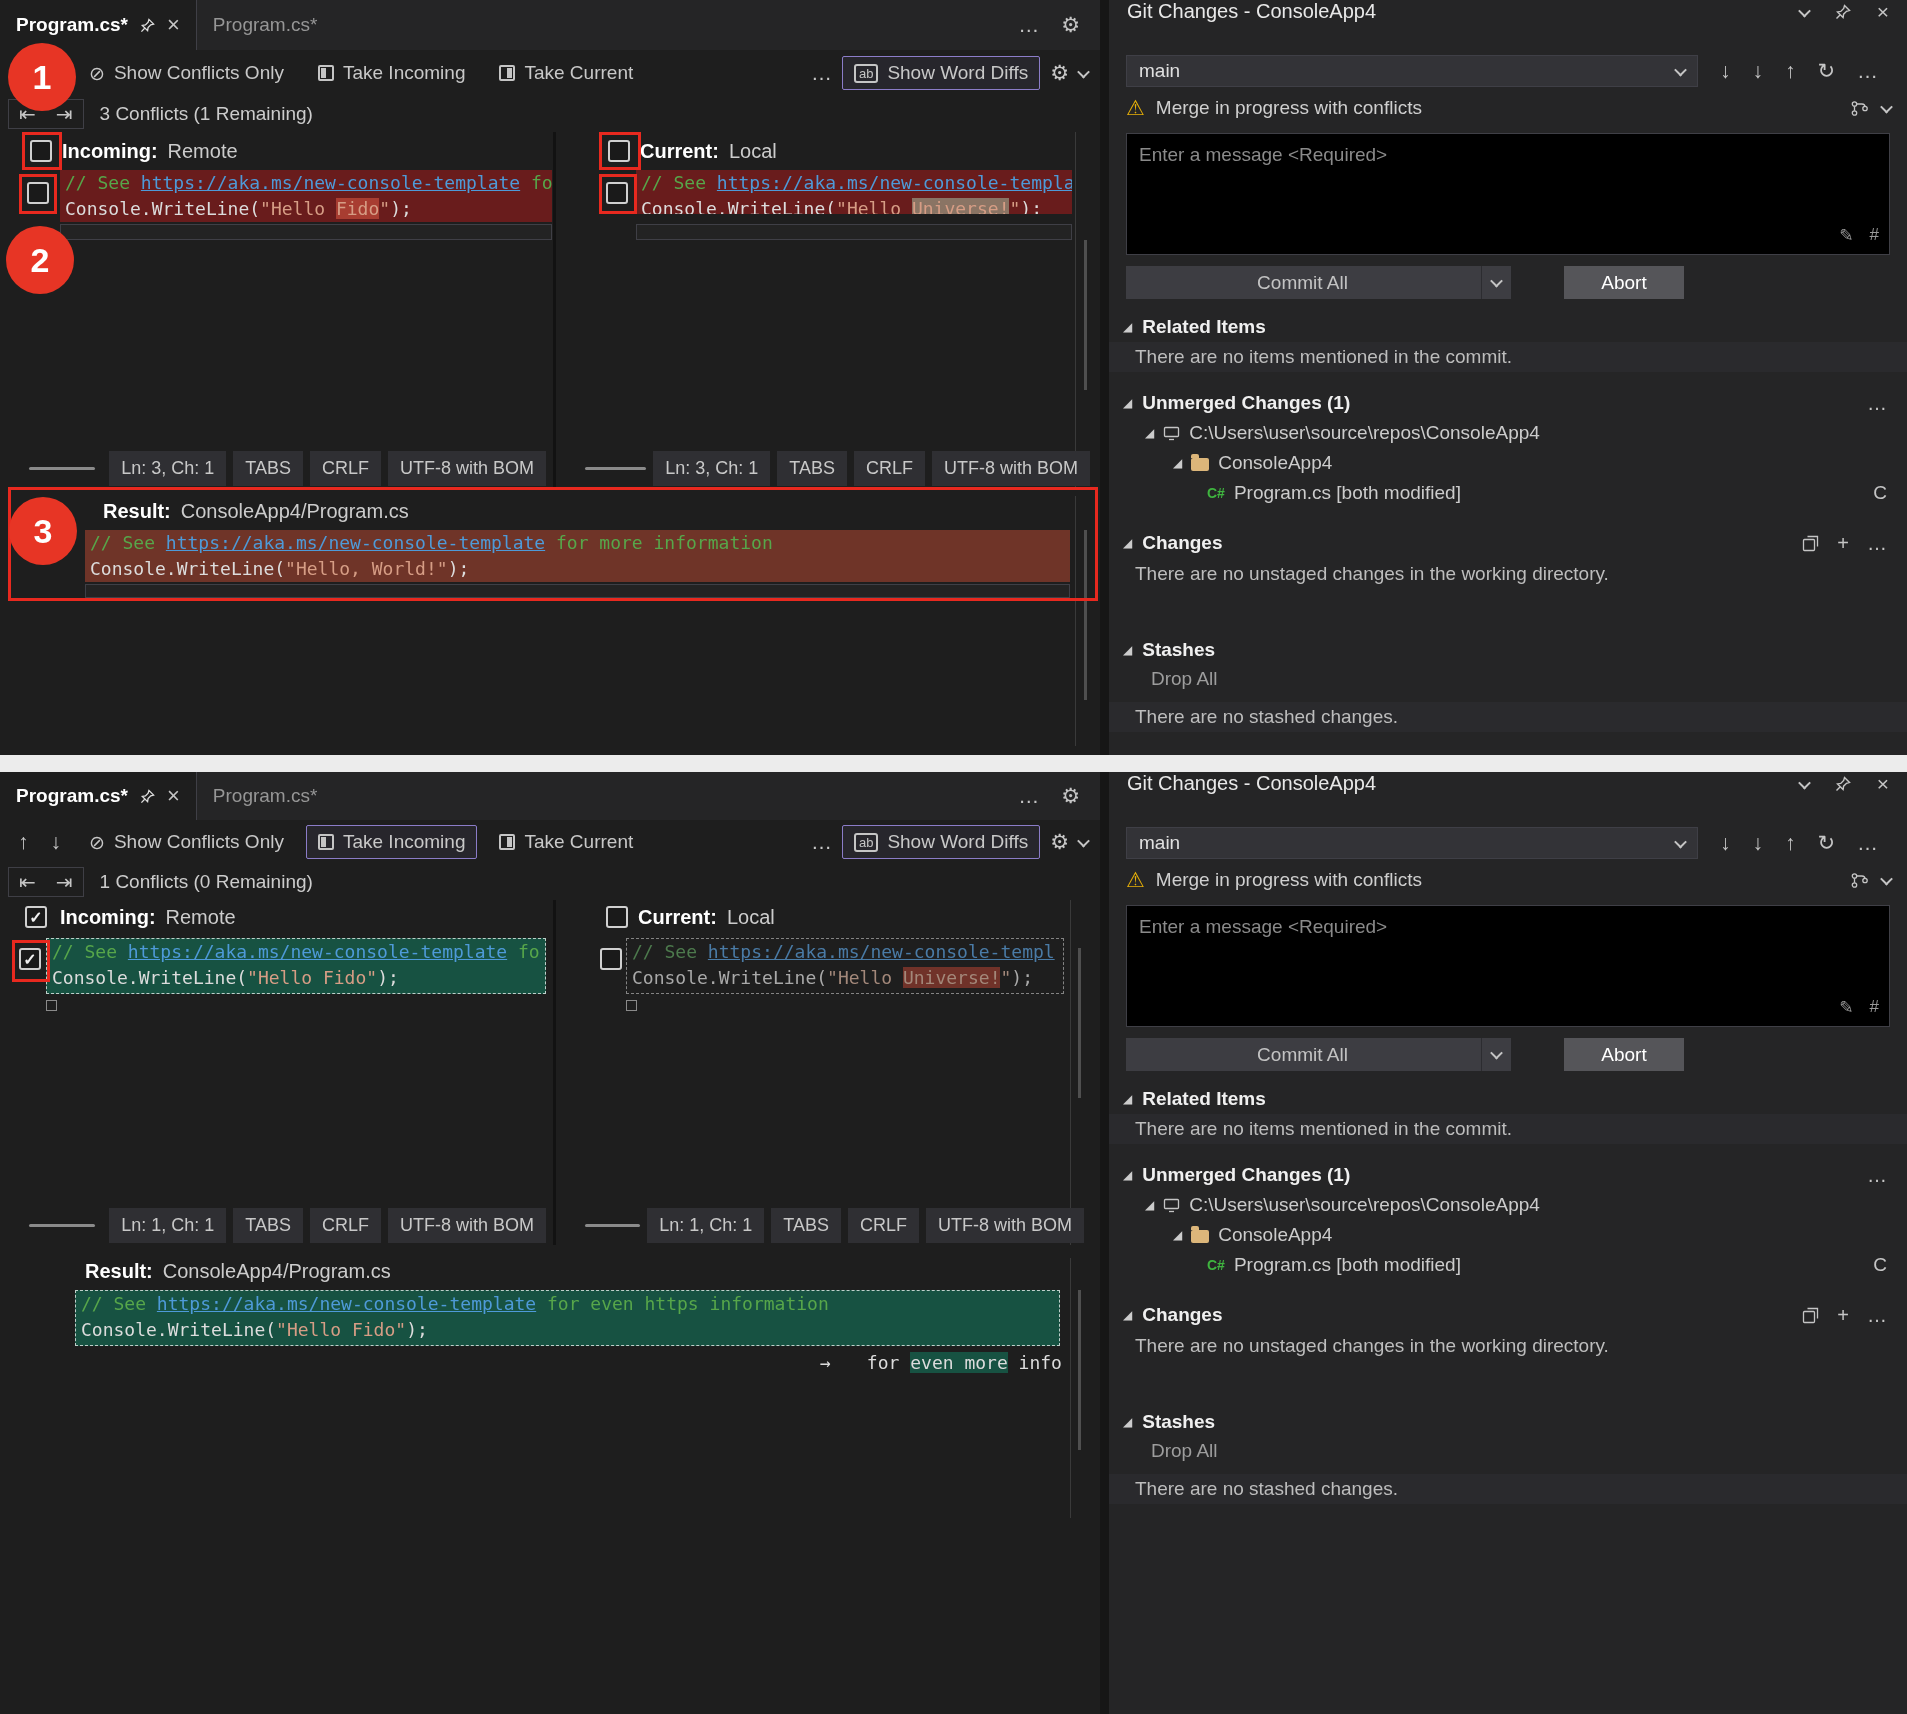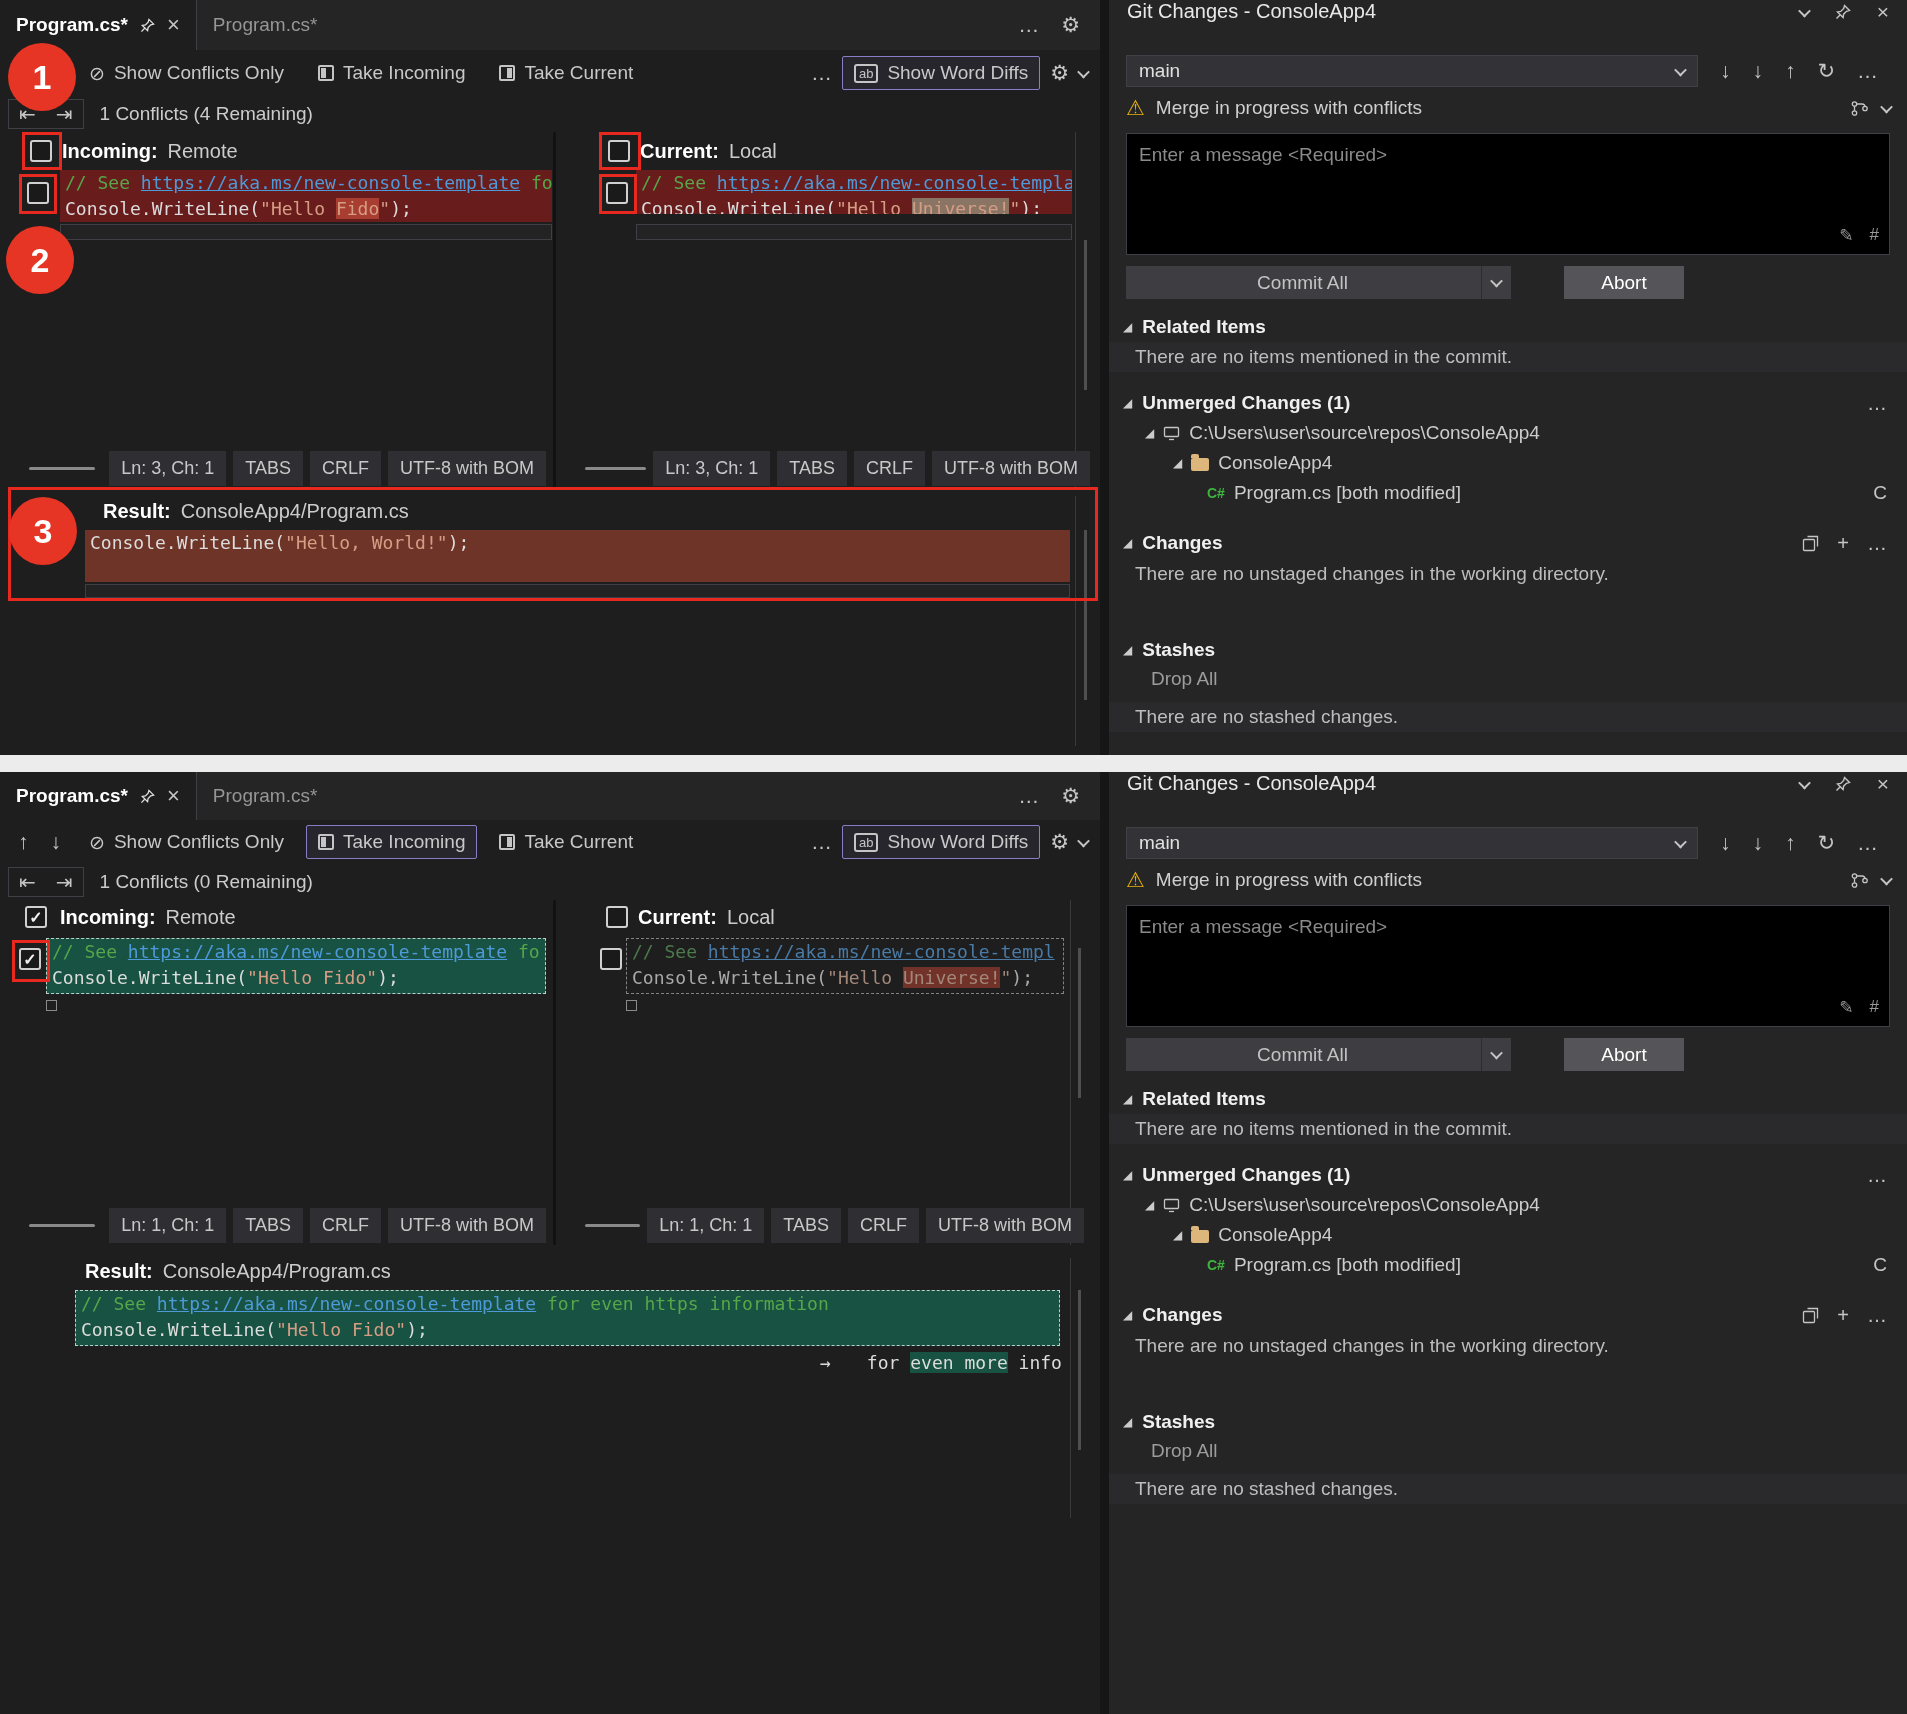--- a/index.html
+++ b/index.html
@@ -161,21 +161,21 @@
       </div>
       <span style="font-size:21px;">⚙</span>
       <span class="chev"></span>
     </div>
 
     <div class="navrow">
       <div class="navbtns">
         <span class="navbtn">⇤</span>
         <span class="navbtn">⇥</span>
       </div>
-      <span>1 Conflicts (4 Remaining)</span>
+      <span>3 Conflicts (1 Remaining)</span>
     </div>
 
     <div class="vdivide" style="left:553px;top:132px;width:3px;height:356px;"></div>
 
     <span class="cb" style="left:30px;top:140px;"></span>
     <div class="phead" style="left:62px;top:138px;">
       <b>Incoming:</b>
       <span>Remote</span>
     </div>
     <span class="cb" style="left:27px;top:182px;"></span>
@@ -212,20 +212,21 @@
       <span class="sitem">TABS</span>
       <span class="sitem">CRLF</span>
       <span class="sitem">UTF-8 with BOM</span>
     </div>
 
     <div class="phead" style="left:103px;top:498px;">
       <b>Result:</b>
       <span>ConsoleApp4/Program.cs</span>
     </div>
     <div class="codeblock brown" style="left:85px;top:530px;width:985px;height:52px;">
+      <div class="cl"><span class="com">// See </span><span class="lnk">https://aka.ms/new-console-template</span><span class="com"> for more information</span></div>
       <div class="cl"><span class="pln">Console.WriteLine(</span><span class="str">"Hello, World!"</span><span class="pln">);</span></div>
     </div>
     <div class="stub" style="left:85px;top:584px;width:985px;height:14px;"></div>
     <div class="vtrack" style="left:1075px;top:496px;height:250px;"></div>
     <div class="vthumb" style="left:1084px;top:530px;height:170px;"></div>
 
     <div class="annbox" style="left:22px;top:132px;width:40px;height:38px;"></div>
     <div class="annbox" style="left:19px;top:174px;width:38px;height:40px;"></div>
     <div class="annbox" style="left:599px;top:132px;width:42px;height:38px;"></div>
     <div class="annbox" style="left:599px;top:174px;width:38px;height:40px;"></div>

